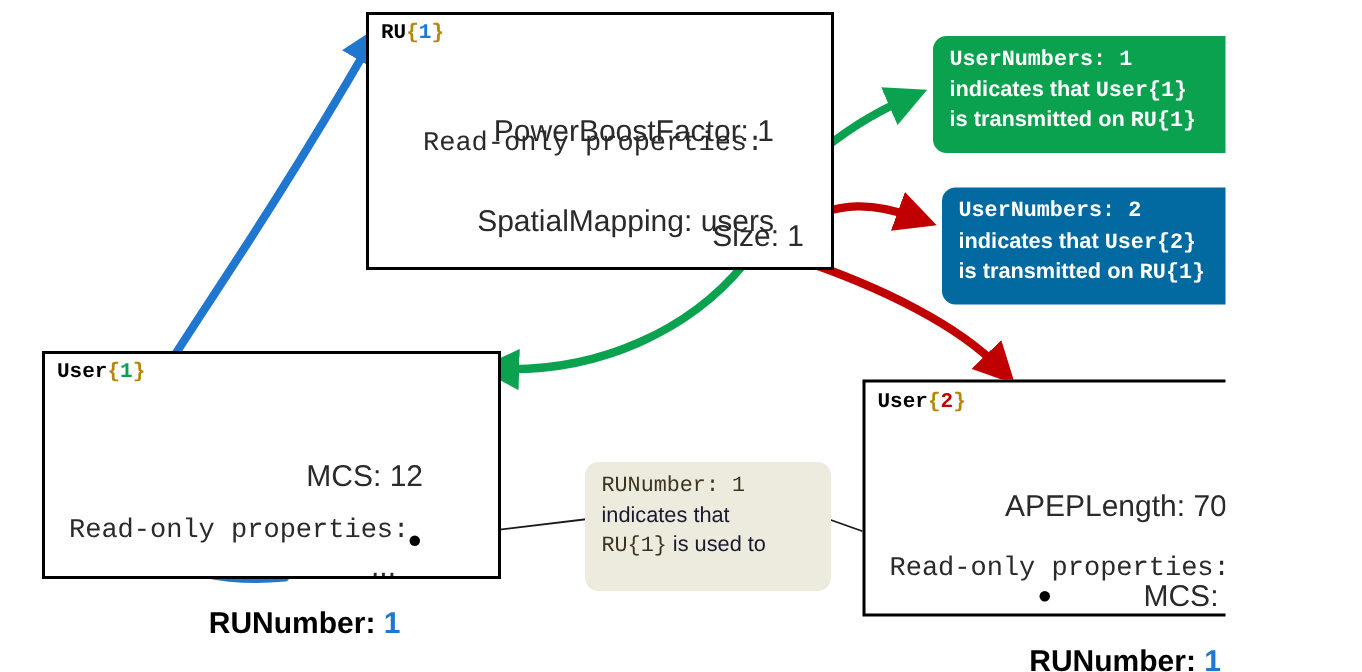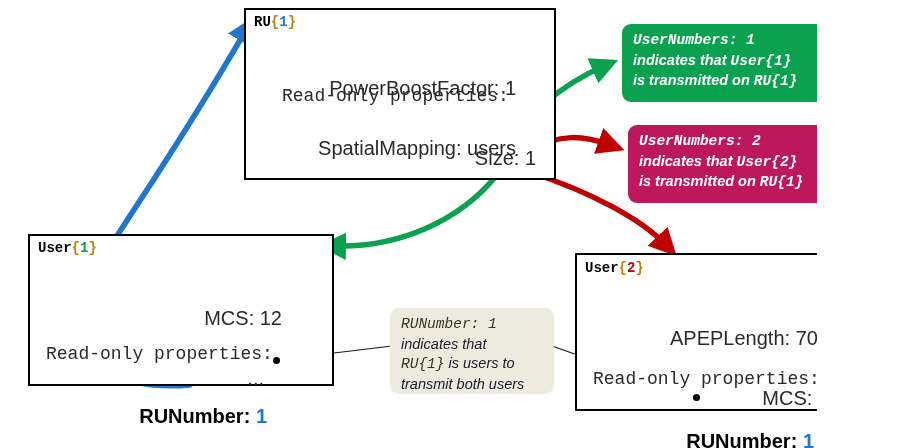--- a/index.html
+++ b/index.html
@@ -67,32 +67,31 @@
   
   .callout {
     position: absolute;
     box-sizing: border-box;
     border-radius: 9px;
     padding: 7px 11px 8px 11px;
     font-family: "Liberation Sans", sans-serif;
     font-size: 14.5px;
     line-height: 19.5px;
     font-weight: bold;
-    font-style: italic;
   }
   .callout .mono {
     font-family: "Liberation Mono", monospace;
     font-weight: bold;
   }
   .callout-green {
     background: #0aa14f;
     color: #ffffff;
   }
   .callout-red {
-    background: #be185d;
+    background: #0369a1;
     color: #ffffff;
   }
   .callout-beige {
     background: #edeade;
     color: #1a1a2e;
     font-weight: normal;
   }
   .callout-beige .mono { color: #3a3420; font-weight: normal; }
   .dot {
     position: absolute;
@@ -191,17 +190,16 @@
 
   <div class="callout callout-red" style="left:628px; top:125px; width:206px; height:78px;">
     <div class="mono">UserNumbers: 2</div>
     <div><span>indicates that </span><span class="mono">User{2}</span></div>
     <div><span>is transmitted on </span><span class="mono">RU{1}</span></div>
   </div>
 
   <div class="callout callout-beige" style="left:390px; top:308px; width:164px; height:86px;">
     <div class="mono">RUNumber: 1</div>
     <div>indicates that</div>
-    <div><span class="mono">RU{1}</span><span> is users to</span></div>
-    <div>transmit both users</div>
+    <div><span class="mono">RU{1}</span><span> is used to</span></div>
   </div>
 
 </div>
 
 </body></html>

